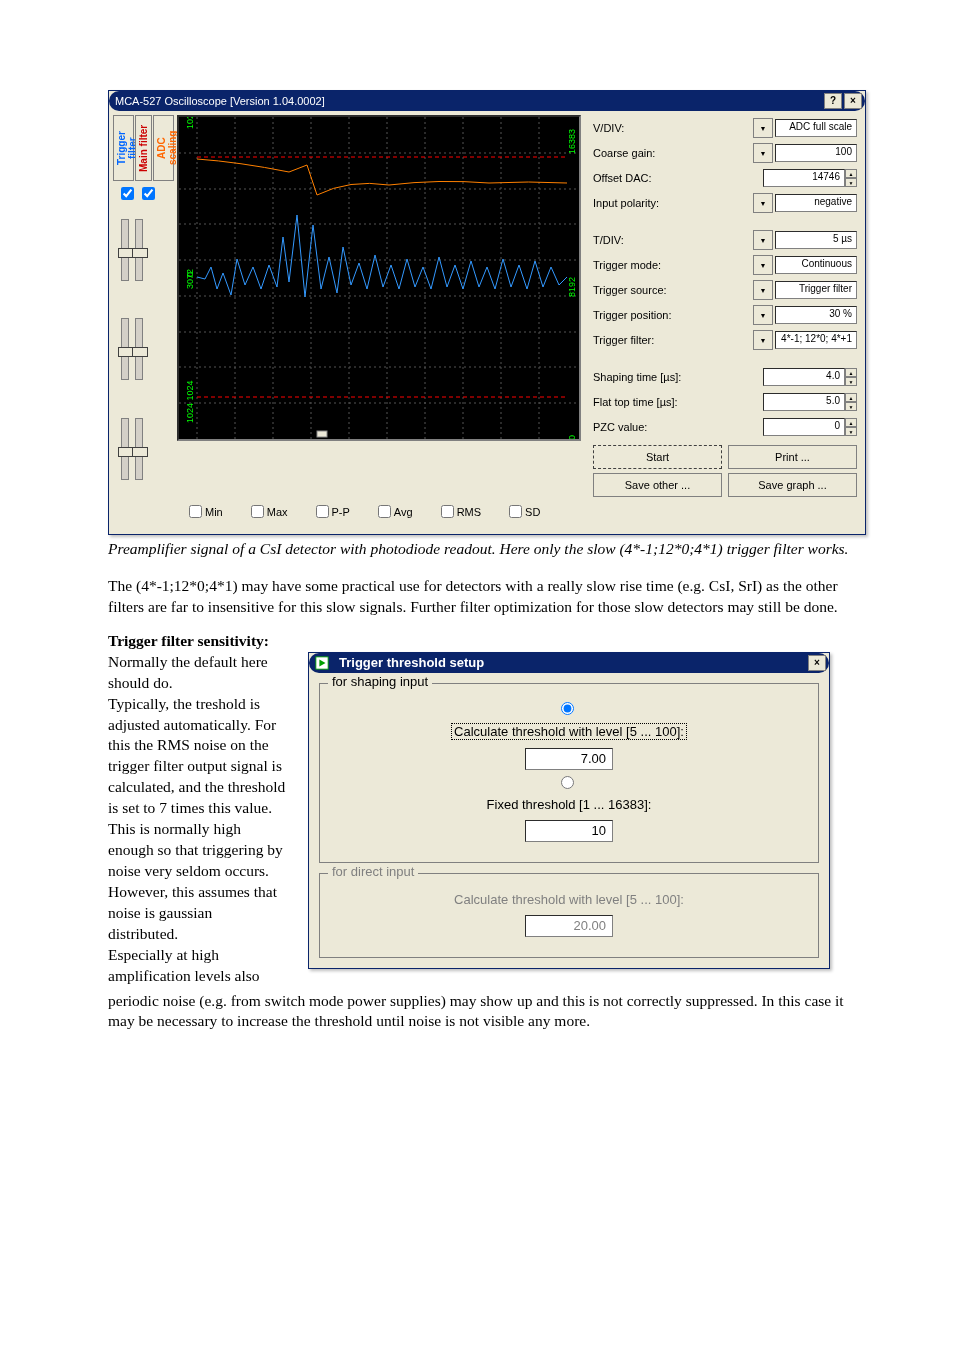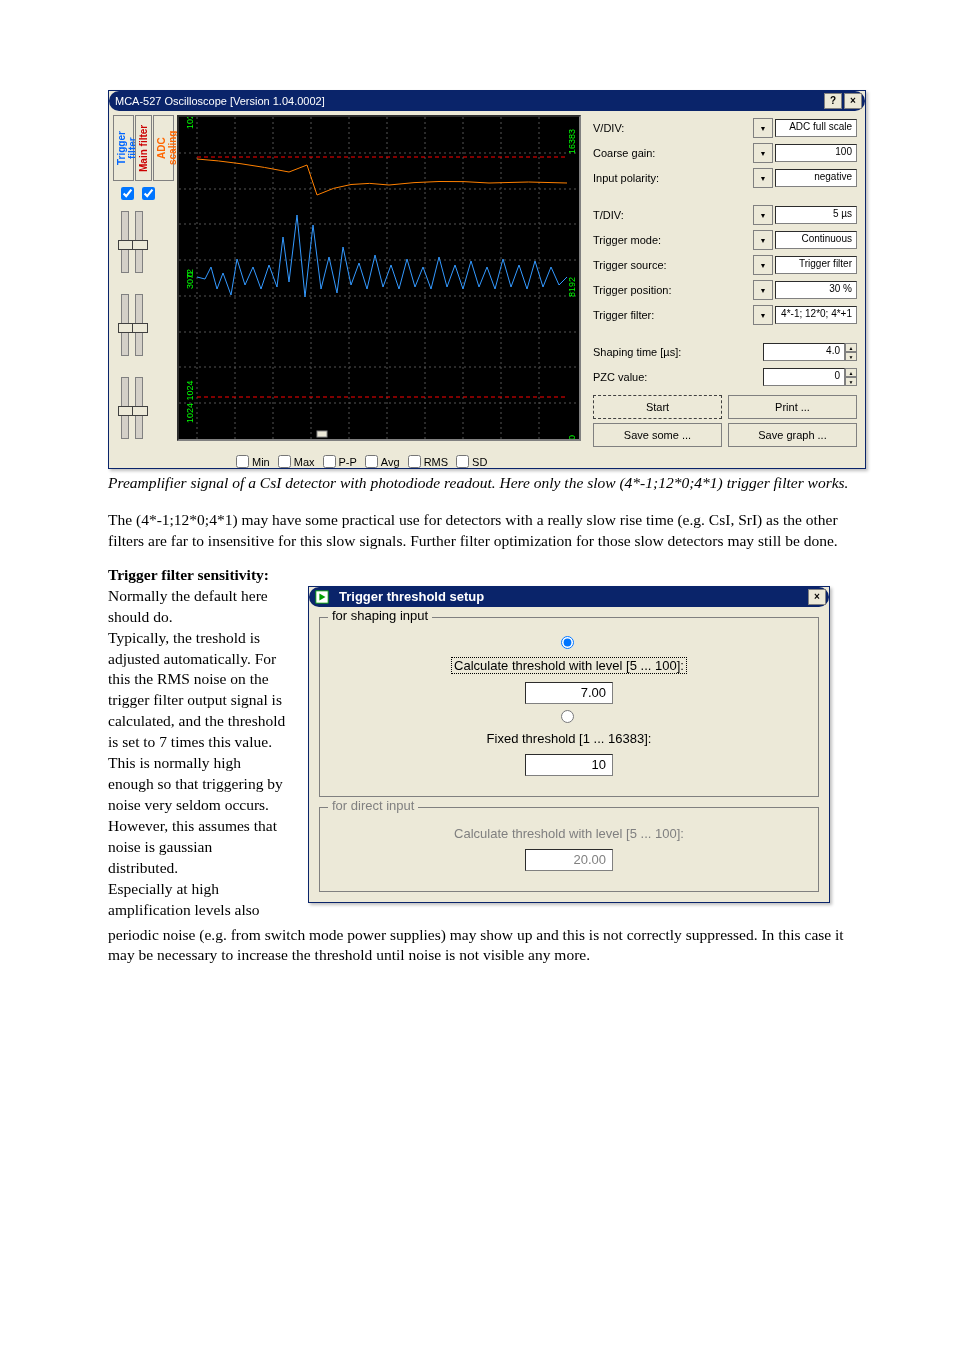--- a/index.html
+++ b/index.html
@@ -119,24 +119,23 @@
     display:flex; align-items:center; justify-content:center;}
   .btn {
     background:#ece9d8; border:1px solid #808080; height:22px;
     padding: 0 6px; font-size:11px; font-family:inherit;
     display:flex; align-items:center; justify-content:center;
   }
   .btn-row { display:flex; gap:6px; margin-top:4px;}
   .btn-row .btn { flex:1;}
   .btn.dashed { border:1px dashed #404040;}
   .osc-footer {
-    display:flex; gap:8px; padding: 2px 8px 0 80px;
+    display:flex; gap:28px; padding: 2px 8px 16px 80px;
     align-items:center; font-size:11px;
     font-family: Tahoma, sans-serif;
-    margin-left: 47px;
   }
   .osc-footer label { display:flex; align-items:center; gap:3px;}
   .osc-footer input { margin:0;}
   .caption { font-style: italic; margin: 4px 0 16px 0; line-height:1.35;}
   .body-para { margin: 0 0 14px 0; line-height:1.35;}
   .section-head { font-weight:bold; margin: 8px 0 0 0;}
   .flowblock { display:flex; gap:22px; align-items:flex-start; margin-top:2px;}
   .flowtext { width: 178px; line-height:1.35;}
   .dlg { width: 520px; font-family:Tahoma,sans-serif; font-size:13px;}
   .dlg .titlebar { font-weight:bold; }
@@ -261,20 +260,28 @@
           <span class="ctrl-label">V/DIV:</span>
           <div class="dd-btn">▼</div>
           <div class="val-box">ADC full scale</div>
         </div>
         <div class="ctrl-row">
           <span class="ctrl-label">Coarse gain:</span>
           <div class="dd-btn">▼</div>
           <div class="val-box">100</div>
         </div>
         <div class="ctrl-row">
+          <span class="ctrl-label">Offset DAC:</span>
+          <div class="val-box">14746</div>
+          <div class="spinner">
+              <span>▲</span>
+              <span>▼</span>
+            </div>
+        </div>
+        <div class="ctrl-row">
           <span class="ctrl-label">Input polarity:</span>
           <div class="dd-btn">▼</div>
           <div class="val-box">negative</div>
         </div>
 
         <div style="height:12px"></div>
 
         <div class="ctrl-row">
           <span class="ctrl-label">T/DIV:</span>
           <div class="dd-btn">▼</div>
@@ -305,36 +312,44 @@
 
         <div class="ctrl-row">
           <span class="ctrl-label">Shaping time [µs]:</span>
           <div class="val-box">4.0</div>
           <div class="spinner">
               <span>▲</span>
               <span>▼</span>
             </div>
         </div>
         <div class="ctrl-row">
+          <span class="ctrl-label">Flat top time [µs]:</span>
+          <div class="val-box">5.0</div>
+          <div class="spinner">
+              <span>▲</span>
+              <span>▼</span>
+            </div>
+        </div>
+        <div class="ctrl-row">
           <span class="ctrl-label">PZC value:</span>
           <div class="val-box">0</div>
           <div class="spinner">
               <span>▲</span>
               <span>▼</span>
             </div>
         </div>
 
         <div style="flex:1"></div>
 
         <div class="btn-row">
           <div class="btn dashed">Start</div>
           <div class="btn">Print ...</div>
         </div>
         <div class="btn-row">
-          <div class="btn">Save some ...</div>
+          <div class="btn">Save other ...</div>
           <div class="btn">Save graph ...</div>
         </div>
       </div>
     </div>
     <div class="osc-footer">
       <label>
           <input type="checkbox" style="">
           <span>Min</span>
         </label>
       <label>

